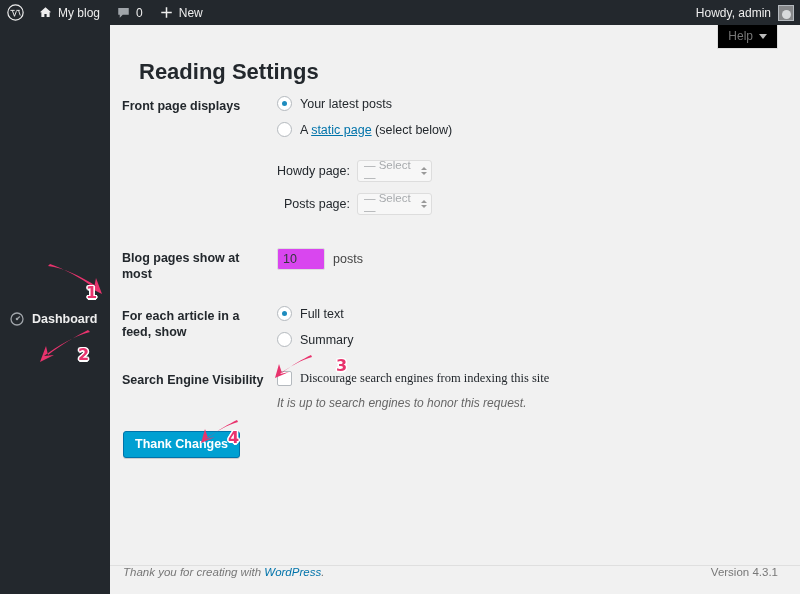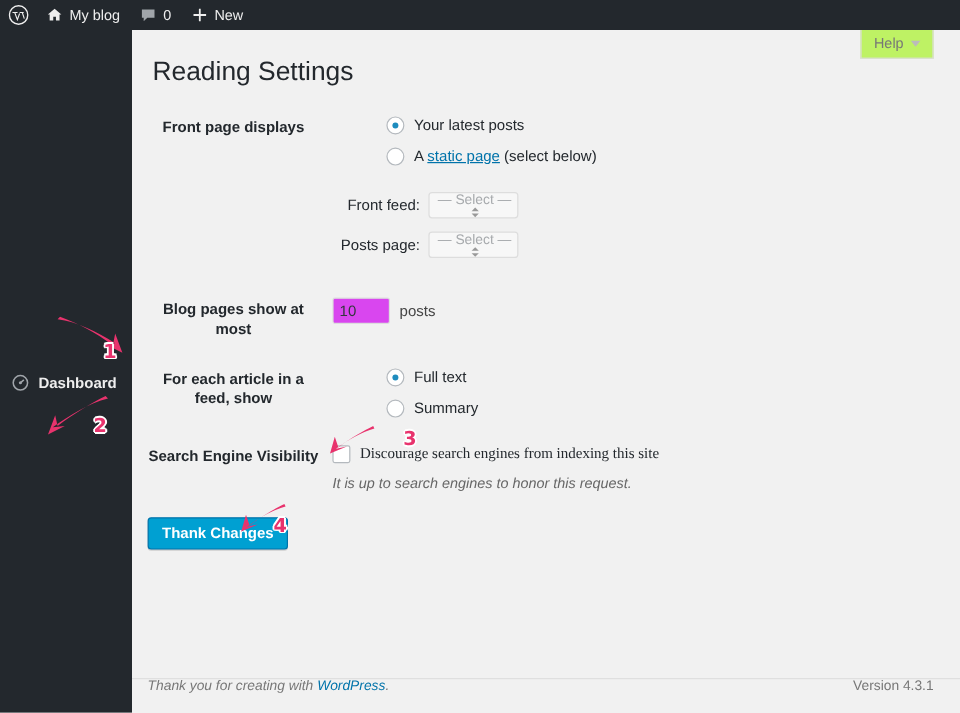--- a/index.html
+++ b/index.html
@@ -78,75 +78,74 @@
   #content {
     position: absolute; top: 25px; left: 110px;
     width: 690px; height: 569px;
     background: #f1f1f1;
   }
   #helpwrap {
     position: absolute; right: 22px; top: 0px;
     height: 26px;
   }
   #helpbtn {
-    background: #bef264;
+    background: #000000;
     border: 1px solid #ddd;
     border-top: none;
     padding: 4px 10px 5px 10px;
     font-size: 12px;
     color: #777;
     display: flex; align-items: center; gap: 6px;
     line-height: 14px;
   }
   #helpbtn .chev {
     border-left: 4px solid transparent;
     border-right: 4px solid transparent;
     border-top: 5px solid #bbb;
     display: block;
   }
   h1#page-title {
-    margin: 4px;
+    margin: 16px;
     padding: 17px 0 0 13px;
     font-size: 22px;
-    font-weight: normal;
+    font-weight: bold;
     color: #23282d;
     line-height: 28px;
     font-family: "Liberation Sans", sans-serif;
   }
 
   #form {
     position: absolute; top: 60px; left: 0; width: 690px;
   }
   table.formtable {
     border-collapse: collapse;
     width: 660px;
     margin-left: 12px;
   }
   table.formtable th {
-    text-align: center;
+    text-align: left;
     vertical-align: top;
     font-size: 12.5px;
     font-weight: bold;
     color: #23282d;
     width: 155px;
     padding: 13px 10px 13px 0;
     line-height: 16px;
   }
   table.formtable td {
     vertical-align: top;
     padding: 11px 10px 11px 0;
     font-size: 12.5px;
     color: #444;
   }
   .radio-row {
-    display: flex; align-items: center;
+    display: flex; align-items: flex-start;
     gap: 8px;
     margin-bottom: 10px;
     line-height: 16px;
-    margin-left: 45px;
   }
   .radio-row:last-child { margin-bottom: 0; }
   .radio {
     width: 15px; height: 15px; flex: 0 0 15px;
     border: 1px solid #b4b9be;
     border-radius: 50%;
     background: #fff;
     position: relative;
   }
   .radio.checked::after {
@@ -172,21 +171,20 @@
   .fakeselect {
     width: 75px; height: 22px;
     border: 1px solid #ddd;
     background: #f7f7f7;
     border-radius: 3px;
     display: flex; align-items: center;
     justify-content: space-between;
     padding: 0 4px 0 6px;
     color: #a7aaad;
     font-size: 11.5px;
-    flex-direction: column;
   }
   .fakeselect .arrows {
     display: flex; flex-direction: column;
     gap: 2px; align-items: center;
   }
   .fakeselect .arrows i {
     display: block; width: 0; height: 0;
     border-left: 3px solid transparent;
     border-right: 3px solid transparent;
   }
@@ -292,20 +290,24 @@
   </div>
   <div class="ab-item">
     <span>
       <svg width="15" height="15" viewBox="0 0 20 20">
           <path d="M9 3h2v6h6v2h-6v6H9v-6H3V9h6z" fill="#eee"></path>
         </svg>
     </span>
     <span>New</span>
   </div>
   <div class="ab-spacer"></div>
+  <div class="ab-right">
+    <span>Howdy, admin</span>
+    <span class="ab-avatar"></span>
+  </div>
 </div>
 
 <div id="sidebar">
 
   <div class="menu-sep"></div>
 
   <div class="menu-item">
     <span class="mi-icon">
       <svg width="16" height="16" viewBox="0 0 20 20">
           <circle cx="10" cy="10" r="7.5" fill="none" stroke="currentColor" stroke-width="1.6"></circle>
@@ -348,21 +350,21 @@
                 <span>(select below)</span>
               </span>
             </div>
           </td>
         </tr>
 
         <tr>
           <th></th>
           <td>
             <div class="selrow">
-              <span class="sl">Front feed:</span>
+              <span class="sl">Howdy page:</span>
               <span class="fakeselect">
                 <span>— Select —</span>
                 <span class="arrows">
                     <i class="up"></i>
                     <i class="dn"></i>
                   </span>
               </span>
             </div>
             <div class="selrow">
               <span class="sl">Posts page:</span>

